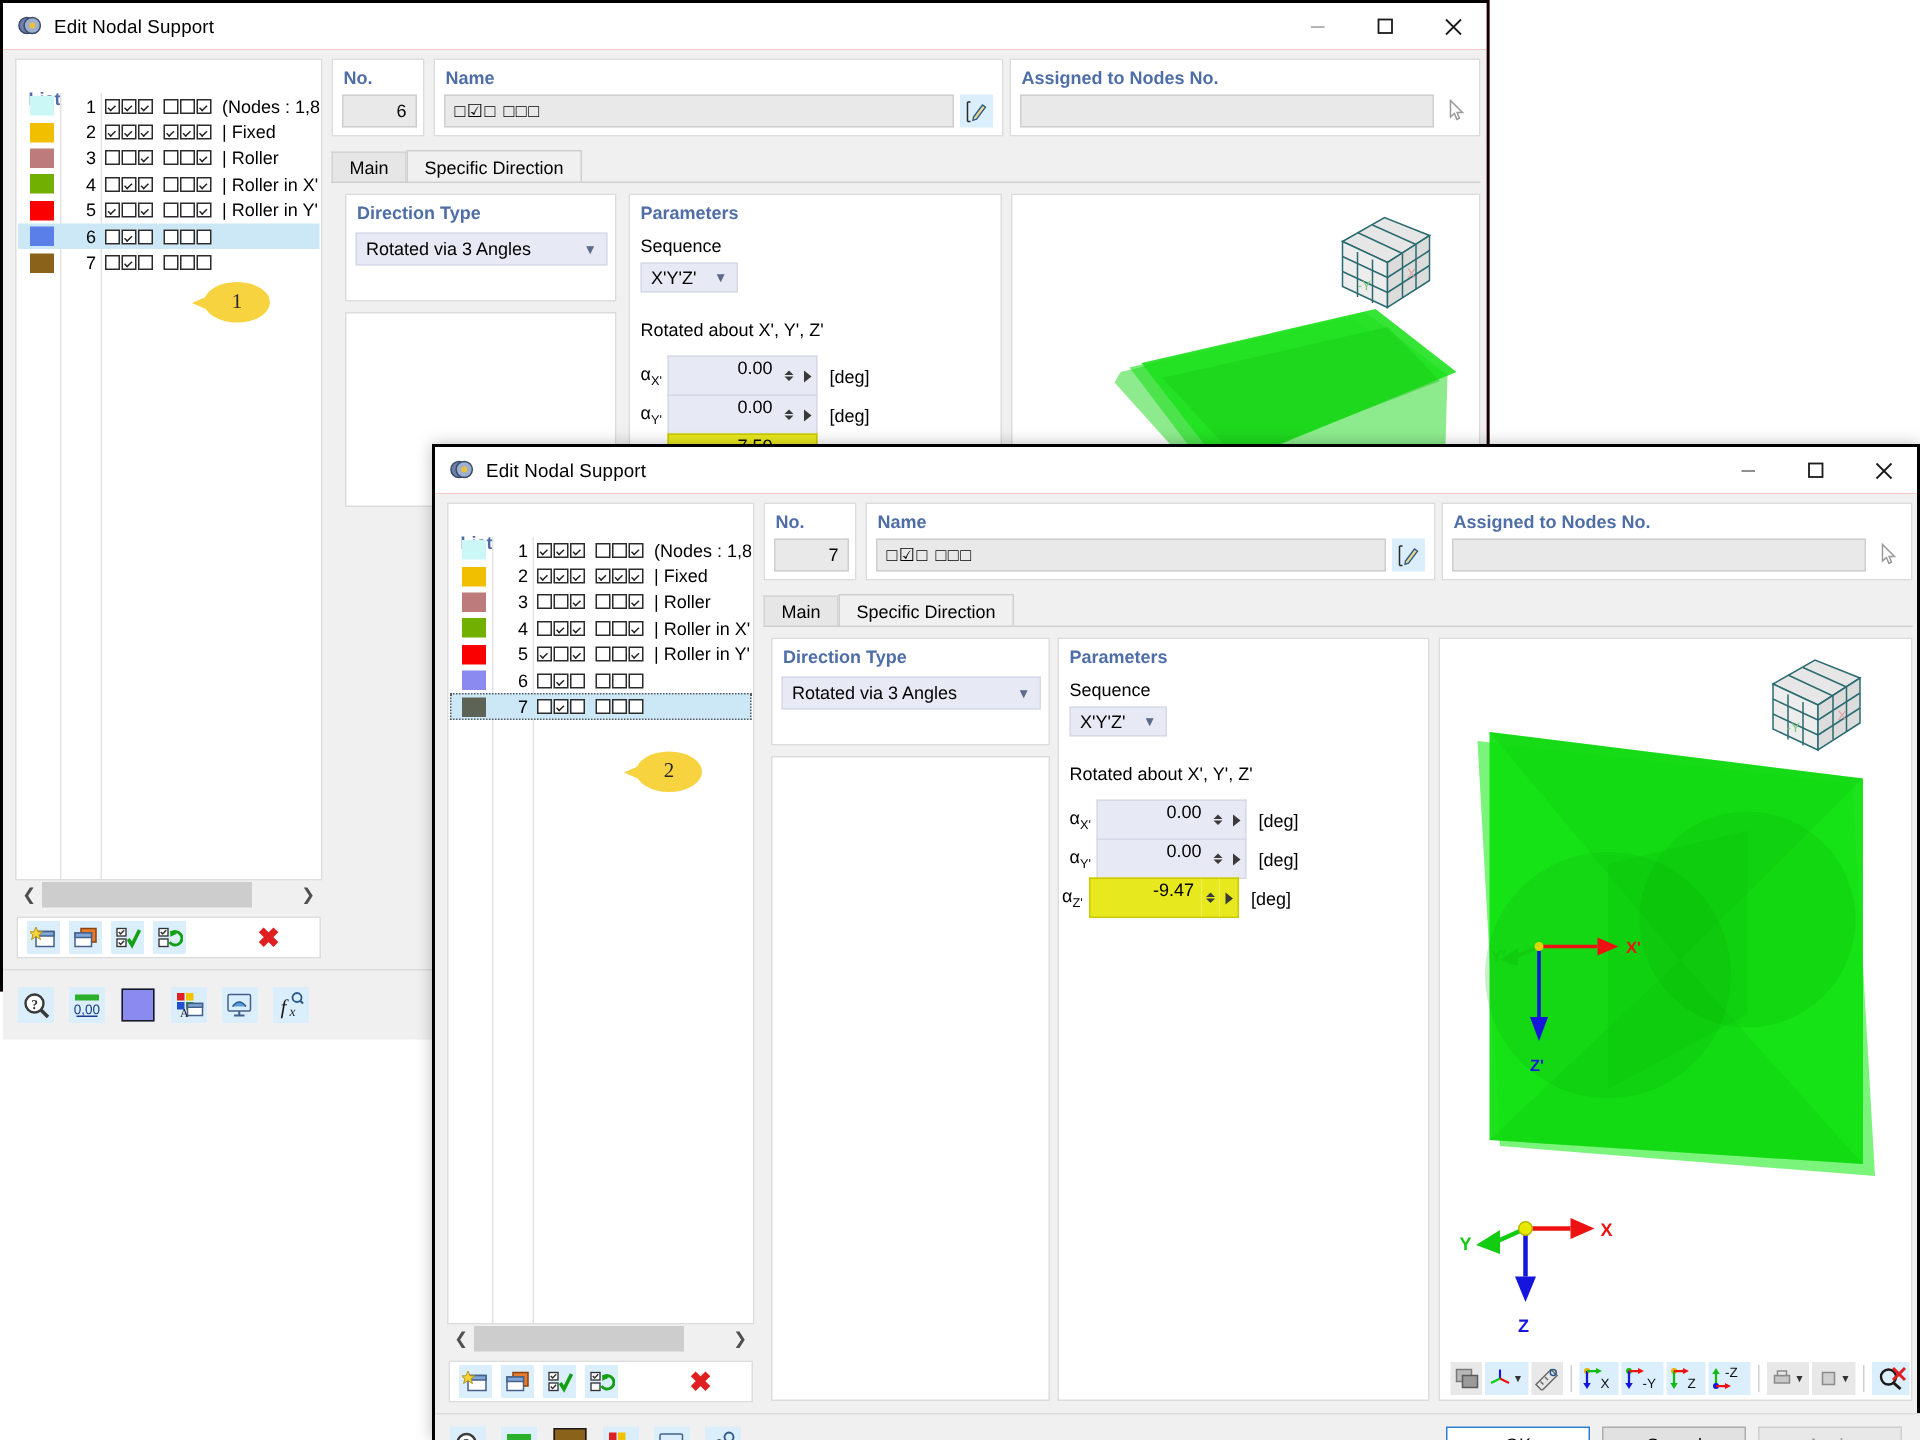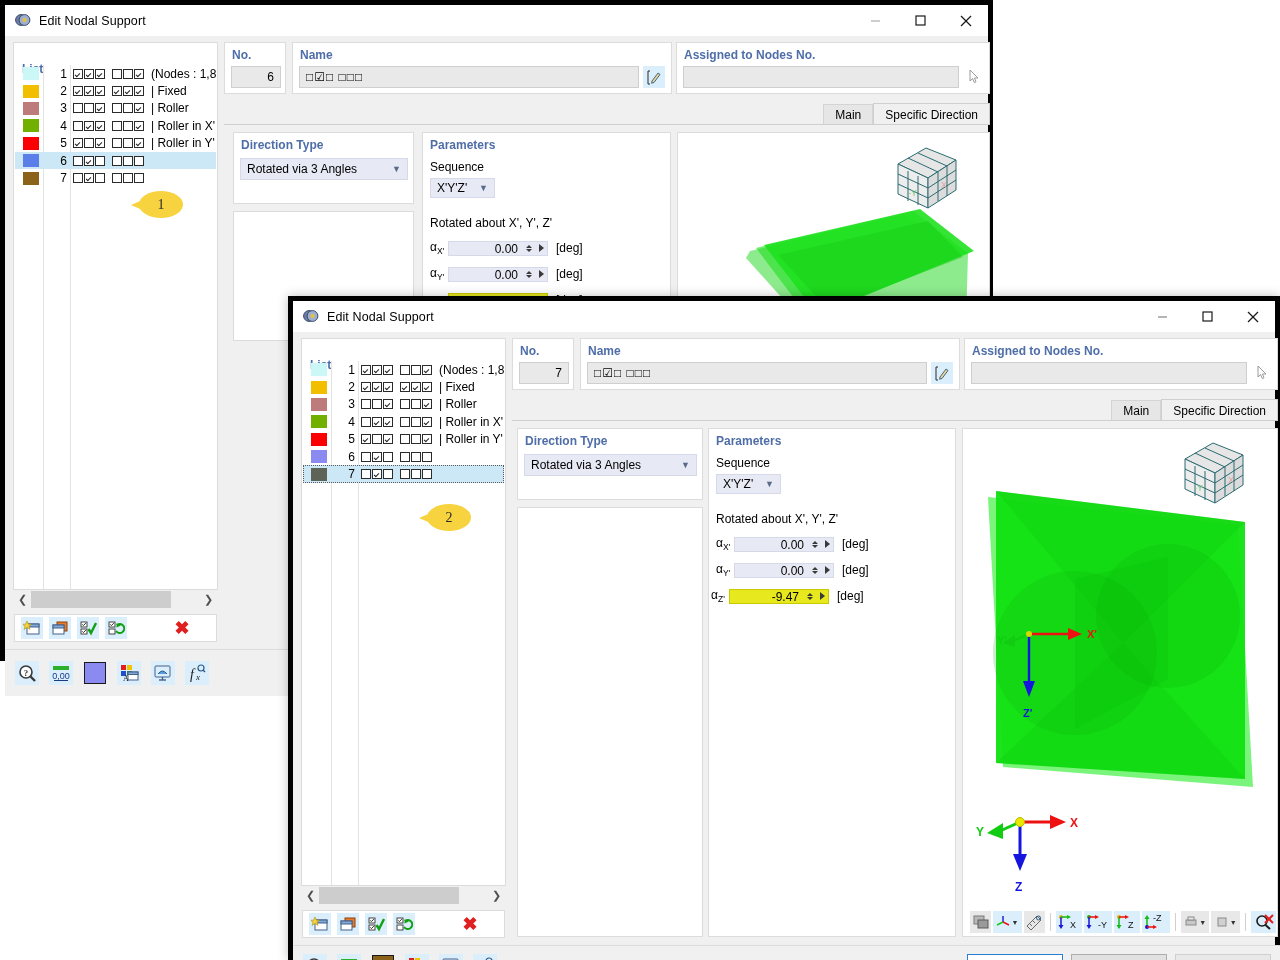--- a/index.html
+++ b/index.html
@@ -3,21 +3,21 @@
 <meta charset="utf-8">
 <style>
   html,body{margin:0;padding:0;}
   body{
     width:1280px;height:960px;position:relative;overflow:hidden;
     background:#ffffff;
     font-family:"Liberation Sans", sans-serif;
     font-size:12px;color:#000;
   }
   
-  .window{position:absolute;background:#ef4444;border:5px solid #000000;box-sizing:border-box;}
+  .window{position:absolute;background:#ef4444;border:2px solid #000000;box-sizing:border-box;}
   .titlebar{height:31px;background:#ffffff;display:flex;align-items:center;position:relative;}
   .title-icon{width:17px;height:17px;margin-left:9px;margin-right:8px;position:relative;flex:0 0 auto;}
   .title-text{font-size:12.5px;color:#000;letter-spacing:.1px;}
   .winbtns{position:absolute;right:0;top:0;height:31px;display:flex;}
   .winbtn{width:45px;height:31px;display:flex;align-items:center;justify-content:center;}
   .winbtn svg{display:block;}
   .clientarea{position:absolute;left:0;right:0;top:31px;bottom:0;background:#f0f0f0;}
 
   
   .panel{position:absolute;background:#fff;border:1px solid #dcdcdc;box-sizing:border-box;}
@@ -48,30 +48,30 @@
   
   .tbtn{width:22px;height:22px;background:#dbeefc;border:1px solid transparent;display:inline-flex;align-items:center;justify-content:center;box-sizing:border-box;position:relative;}
   .tbtn.plain{background:transparent;}
 
   
   .field{background:#e9e9e9;border:1px solid #cfcfcf;box-sizing:border-box;display:flex;align-items:center;}
   .field.ro{background:#e9e9e9;}
   .field-val{padding:0 6px;font-size:12px;}
 
   
-  .tabstrip{position:absolute;display:flex;align-items:flex-end;height:22px;justify-content:flex-end;}
+  .tabstrip{position:absolute;display:flex;align-items:flex-end;height:22px;}
   .tab{height:21px;line-height:21px;padding:0 11px;font-size:12px;background:#e6e6e6;border:1px solid #d4d4d4;border-bottom:none;box-sizing:border-box;color:#000;}
   .tab.active{background:#f0f0f0;height:22px;line-height:22px;border-color:#cfcfcf;}
 
   
   .combo{background:#e7e9f4;border:1px solid #d6d9e8;box-sizing:border-box;display:flex;align-items:center;justify-content:space-between;padding:0 6px;font-size:12px;}
   .combo .chev{color:#5a6a8a;font-size:9px;margin-left:6px;}
 
   
-  .spin{display:flex;align-items:stretch;box-sizing:border-box;height:15px;}
+  .spin{display:flex;align-items:stretch;box-sizing:border-box;height:27px;}
   .spin-val{flex:1;background:#e7e9f4;border:1px solid #d6d9e8;border-right:none;box-sizing:border-box;text-align:right;padding-right:5px;font-size:12px;line-height:15px;}
   .spin.hl .spin-val{background:#e8e81f;border-color:#c9c900;}
   .spin-updown{width:12px;background:#e7e9f4;border:1px solid #d6d9e8;border-left:none;border-right:none;box-sizing:border-box;display:flex;flex-direction:column;align-items:center;justify-content:center;}
   .spin.hl .spin-updown{background:#e8e81f;border-color:#c9c900;}
   .spin-arrow{width:0;height:0;border-left:3px solid transparent;border-right:3px solid transparent;}
   .spin-arrow.up{border-bottom:3px solid #3a3a3a;margin-bottom:1px;}
   .spin-arrow.dn{border-top:3px solid #3a3a3a;}
   .spin-go{width:13px;background:#e7e9f4;border:1px solid #d6d9e8;border-left:none;box-sizing:border-box;display:flex;align-items:center;justify-content:center;}
   .spin.hl .spin-go{background:#e8e81f;border-color:#c9c900;}
   .spin-go i{width:0;height:0;border-top:4px solid transparent;border-bottom:4px solid transparent;border-left:5px solid #3a3a3a;display:block;}

